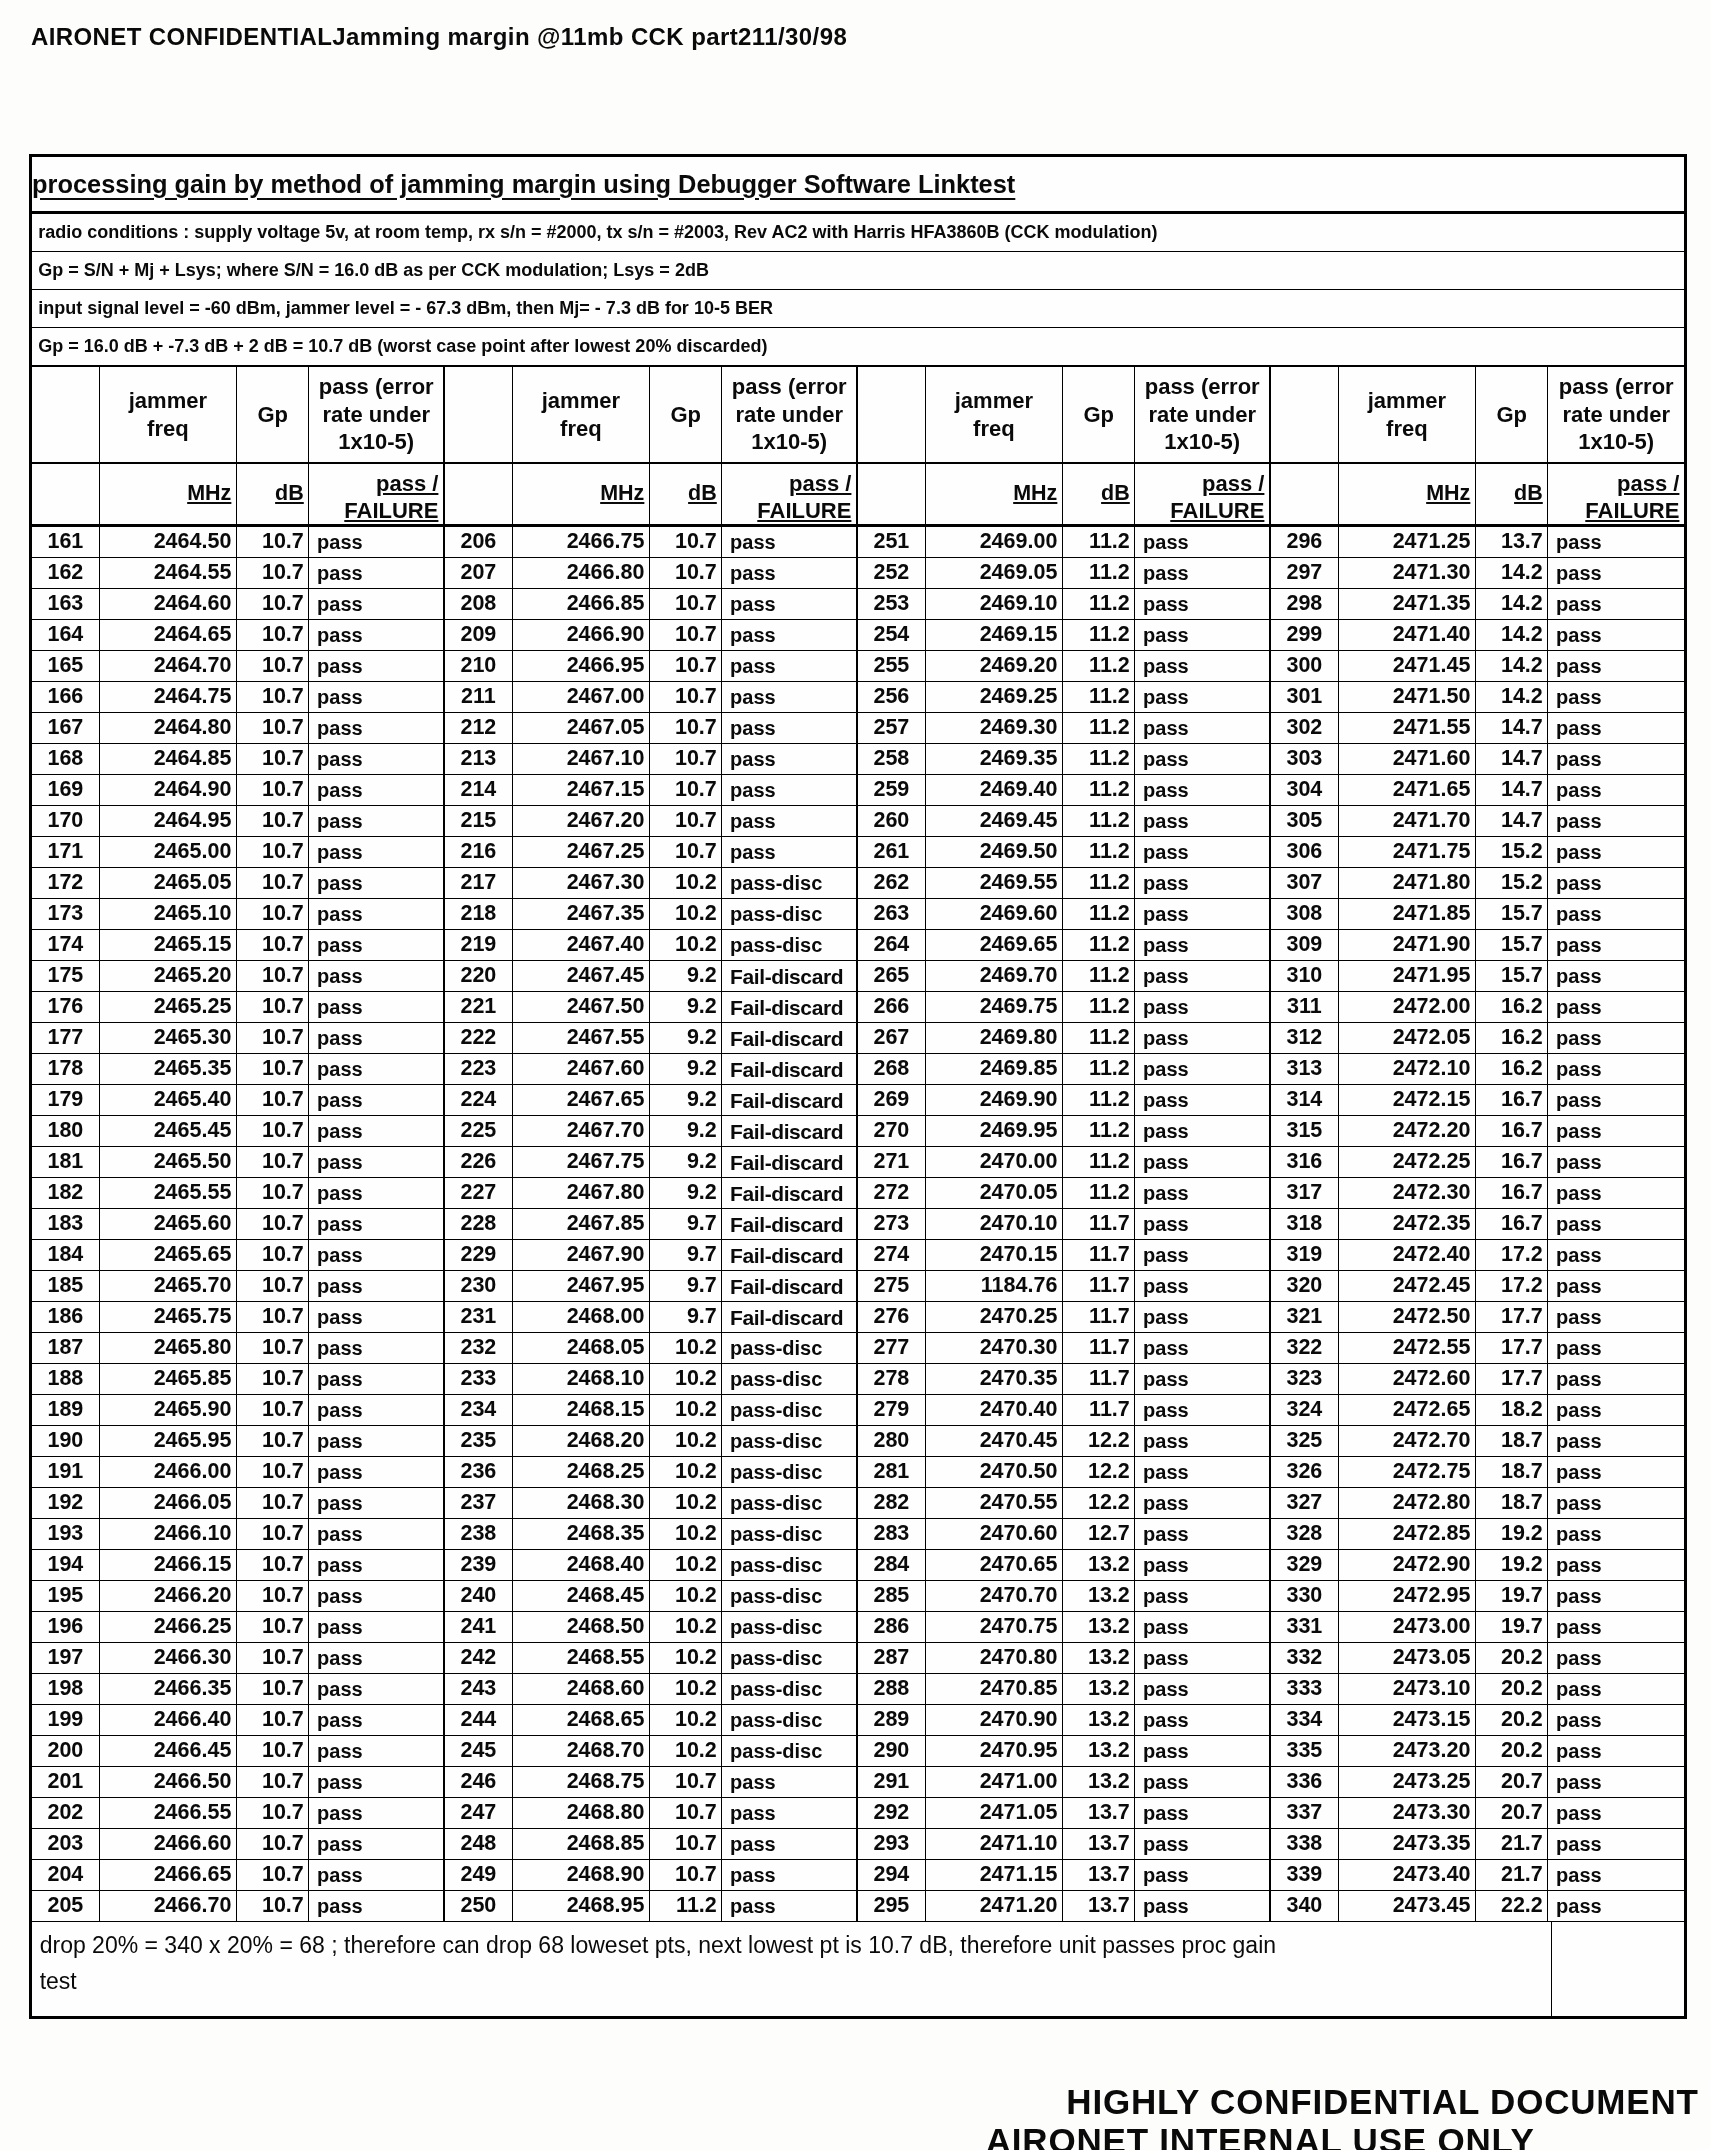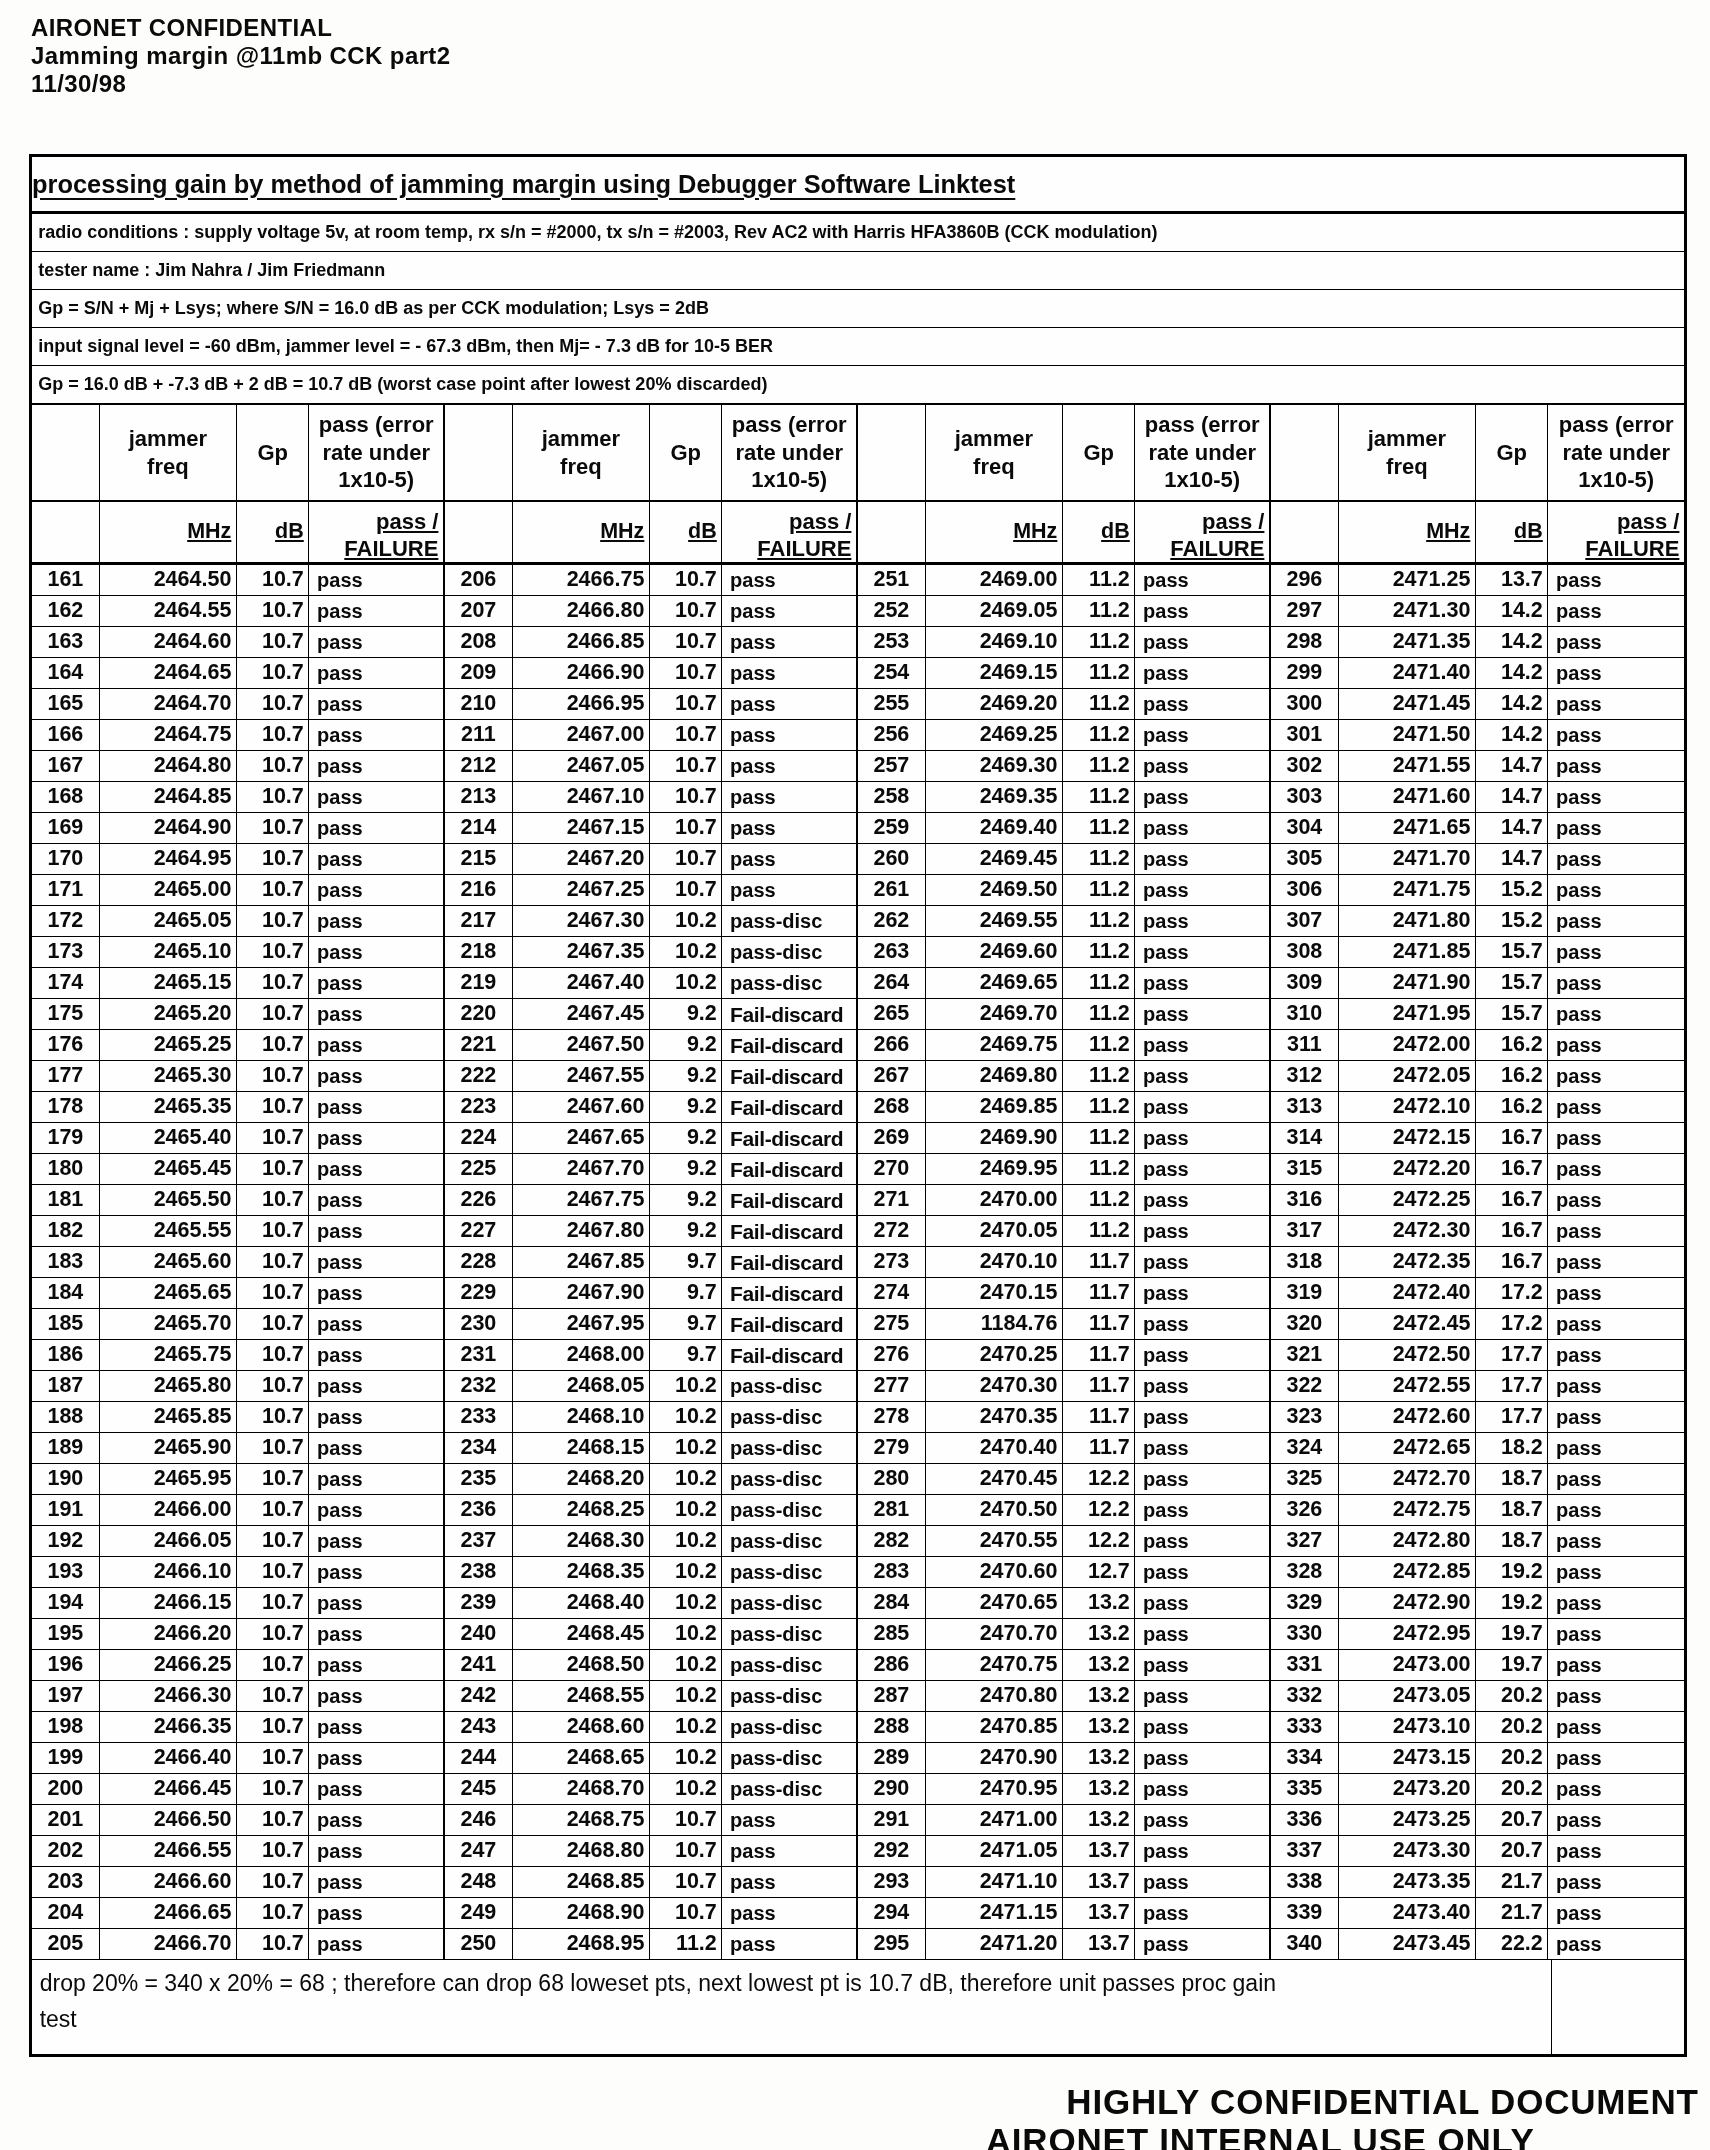--- a/index.html
+++ b/index.html
@@ -6,23 +6,23 @@
   .page{
     position:relative;
     width:1711px;height:2151px;
     background:#fdfdfc;
     overflow:hidden;
     font-family:"Liberation Sans","DejaVu Sans",sans-serif;
     color:#0a0a0a;
   }
   
   .page-header{
-    display:flex;justify-content:center;align-items:flex-start;
-    padding:14px 34px 0 31px;
-    font-size:24px;font-weight:700;letter-spacing:0.4px;flex-direction:column;
+    display:flex;justify-content:flex-start;align-items:flex-start;
+    padding:23px 34px 0 31px;
+    font-size:24px;font-weight:700;letter-spacing:0.4px;
   }
   
   .table-box{
     position:absolute;left:29px;top:154px;width:1652px;
     border:3.8px solid #000;
     background:#fefefe;
   }
   .title-row{
     height:54px;display:flex;align-items:center;justify-content:flex-start;
     border-bottom:3.1px solid #000;
@@ -89,21 +89,20 @@
     <span>AIRONET CONFIDENTIAL</span>
     <span>Jamming margin @11mb CCK part2</span>
     <span>11/30/98</span>
   </div>
 
   <div class="table-box">
     <div class="title-row">
       <span class="title">processing gain by method of jamming margin using Debugger Software Linktest</span>
     </div>
     <div class="cond">radio conditions : supply voltage 5v, at room temp, rx s/n = #2000, tx s/n = #2003, Rev AC2 with Harris HFA3860B (CCK modulation)</div>
-    <div class="cond">tester name : Jim Nahra / Jim Friedmann</div>
     <div class="cond">Gp = S/N + Mj + Lsys; where S/N = 16.0 dB as per CCK modulation; Lsys = 2dB</div>
     <div class="cond">input signal level = -60 dBm, jammer level = - 67.3 dBm, then Mj= - 7.3 dB for 10-5 BER</div>
     <div class="cond last">Gp = 16.0 dB + -7.3 dB + 2 dB = 10.7 dB (worst case point after lowest 20% discarded)</div>
 
     <div class="data-grid" id="grid">
         <div class="c h1"></div>
         <div class="c h1 hc">
           <div>jammer</div>
           <div>freq</div>
         </div>

